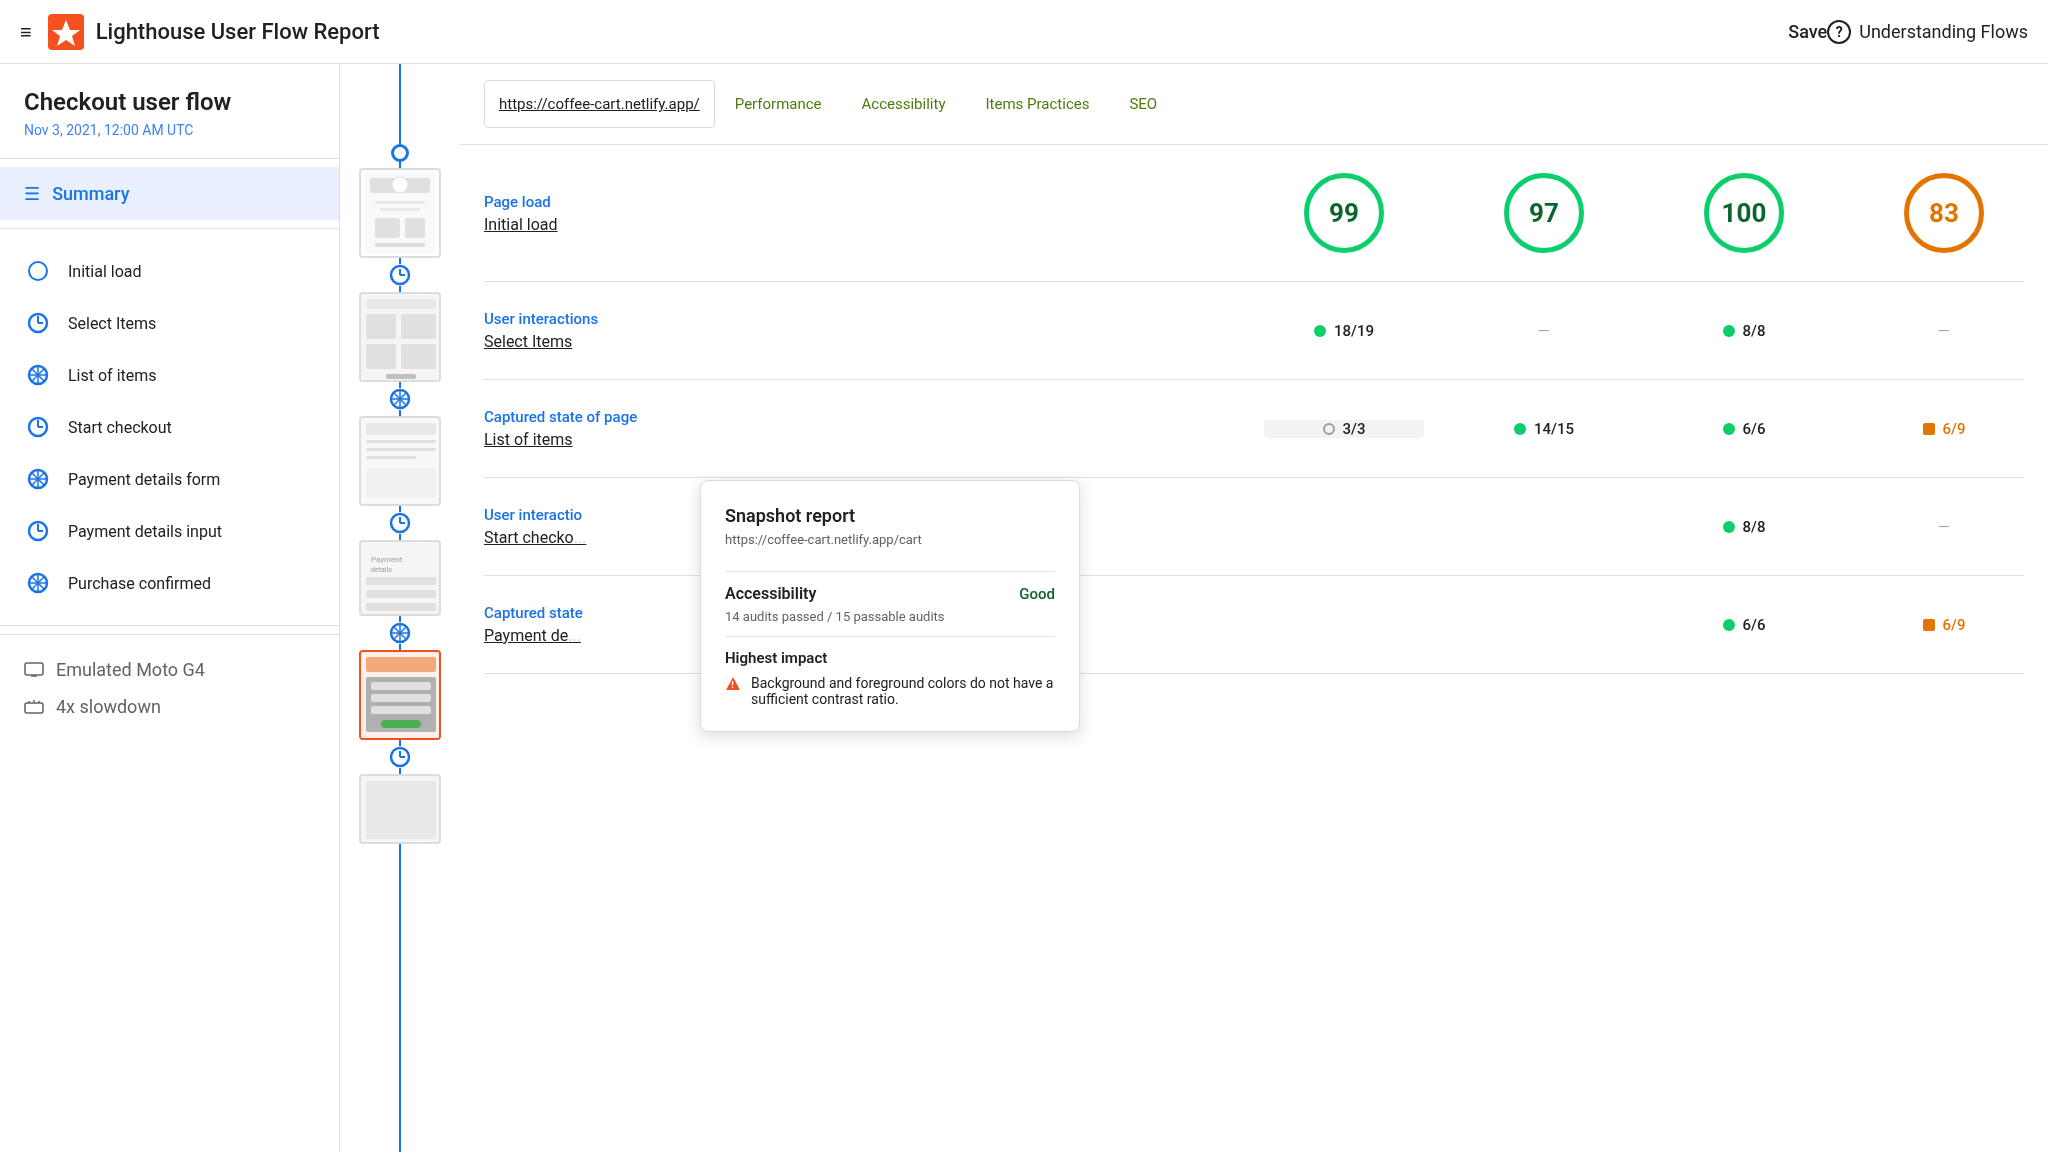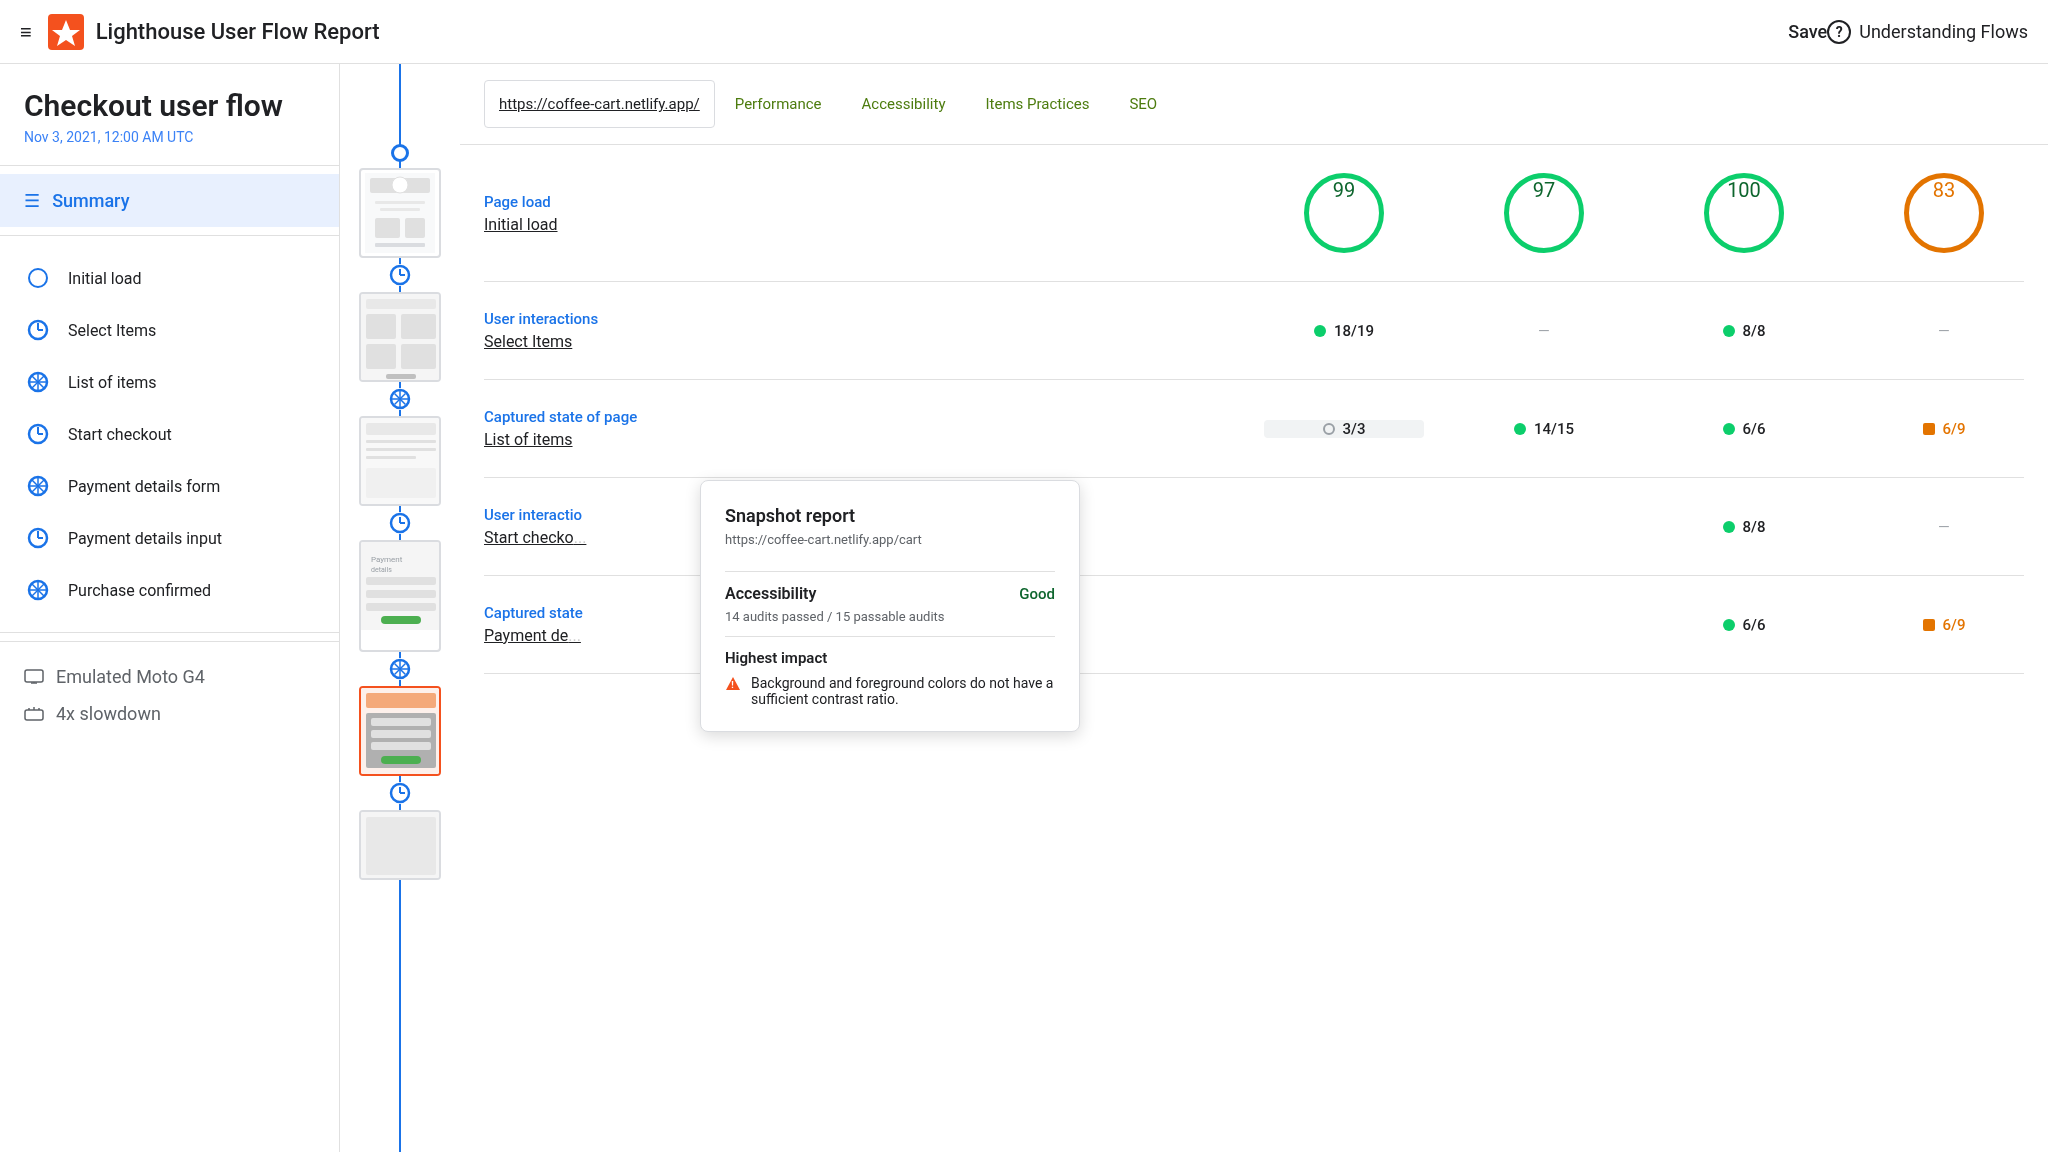--- a/index.html
+++ b/index.html
@@ -17,21 +17,21 @@
     .topbar-save { font-size: 18px; font-weight: 500; margin-right: auto; margin-left: 40px; color: #202124; }
     .topbar-help { display: flex; align-items: center; gap: 8px; font-size: 18px; color: #202124; margin-left: auto; }
     .help-icon { width: 24px; height: 24px; border: 2px solid #202124; border-radius: 50%; display: flex; align-items: center; justify-content: center; font-size: 14px; font-weight: bold; }
 
     
     .layout { display: flex; margin-top: 64px; height: calc(1152px - 64px); }
 
     
     .sidebar { width: 340px; border-right: 1px solid #e0e0e0; padding: 24px 0; flex-shrink: 0; overflow-y: auto; background: #fff; }
     .sidebar-header { padding: 0 24px 20px; }
-    .sidebar-flow-title { font-size: 30px; font-weight: 600; margin-bottom: 6px; }
+    .sidebar-flow-title { font-size: 24px; font-weight: 600; margin-bottom: 6px; }
     .sidebar-date { font-size: 14px; color: #3b82f6; }
     .sidebar-divider { height: 1px; background: #e0e0e0; margin: 0; }
     .sidebar-summary { display: flex; align-items: center; gap: 12px; padding: 16px 24px; background: #e8f0fe; color: #1a73e8; font-size: 18px; font-weight: 500; margin: 8px 0; }
     .summary-icon { font-size: 18px; }
 
     .sidebar-steps { padding: 16px 0; }
     .sidebar-step { display: flex; align-items: center; gap: 16px; padding: 12px 24px; }
     .step-icon { width: 28px; height: 28px; flex-shrink: 0; display: flex; align-items: center; justify-content: center; }
     .step-circle { width: 20px; height: 20px; border-radius: 50%; border: 2.5px solid #1a73e8; background: #fff; }
     .step-label { font-size: 16px; color: #202124; }
@@ -53,21 +53,21 @@
     
     .score-section { padding: 0 24px; }
     .score-row { display: flex; align-items: center; padding: 28px 0; border-bottom: 1px solid #e0e0e0; }
     .score-label-col { width: 280px; flex-shrink: 0; }
     .score-category { font-size: 15px; color: #1a73e8; font-weight: 500; margin-bottom: 4px; }
     .score-name { font-size: 16px; text-decoration: underline; color: #202124; }
     .score-metrics { display: flex; gap: 40px; flex: 1; justify-content: flex-end; align-items: center; }
     .score-cell { width: 160px; display: flex; align-items: center; justify-content: center; }
 
     
-    .score-circle { width: 80px; height: 80px; border-radius: 50%; display: flex; align-items: flex-start; justify-content: center; font-size: 20px; font-weight: 400; border: 5px solid; }
+    .score-circle { width: 80px; height: 80px; border-radius: 50%; display: flex; align-items: center; justify-content: center; font-size: 26px; font-weight: 700; border: 5px solid; }
     .score-circle.green { color: #0d652d; border-color: #0cce6b; }
     .score-circle.orange { color: #e37400; border-color: #e37400; }
 
     
     .score-badge { display: flex; align-items: center; gap: 8px; font-size: 15px; font-weight: 500; }
     .badge-dot { width: 12px; height: 12px; border-radius: 50%; flex-shrink: 0; }
     .badge-dot.green { background: #0cce6b; }
     .badge-dot.gray-empty { background: transparent; border: 2px solid #9aa0a6; }
     .score-dash { font-size: 20px; color: #9aa0a6; font-weight: 300; }
 
@@ -279,21 +279,21 @@
         </svg>
       </div>
     </div>
 
     <div style="display:flex;flex-direction:column;align-items:center;position:relative;z-index:1;">
       <svg width="22" height="22" viewBox="0 0 22 22" style="z-index:2;background:#fff;border-radius:50%;">
         <circle cx="11" cy="11" r="9" fill="white" stroke="#1a73e8" stroke-width="2.5"></circle>
         <line x1="11" y1="5" x2="11" y2="11" stroke="#1a73e8" stroke-width="2"></line>
         <line x1="11" y1="11" x2="16" y2="11" stroke="#1a73e8" stroke-width="2"></line>
       </svg>
-      <div style="width:82px;height:112px;border:2px solid #dadce0;border-radius:4px;background:#fff;overflow:hidden;margin:6px 0;">
+      <div style="width:82px;height:76px;border:2px solid #dadce0;border-radius:4px;background:#fff;overflow:hidden;margin:6px 0;">
         <svg width="80" height="88" viewBox="0 0 80 88">
           <rect width="80" height="88" fill="#f5f5f5"></rect>
           <text x="10" y="20" font-size="8" fill="#9aa0a6">Payment</text>
           <text x="10" y="30" font-size="7" fill="#9aa0a6">details</text>
           <rect x="5" y="35" width="70" height="8" rx="2" fill="#e0e0e0"></rect>
           <rect x="5" y="48" width="70" height="8" rx="2" fill="#e0e0e0"></rect>
           <rect x="5" y="61" width="70" height="8" rx="2" fill="#e0e0e0"></rect>
           <rect x="20" y="74" width="40" height="8" rx="4" fill="#4caf50"></rect>
         </svg>
       </div>

